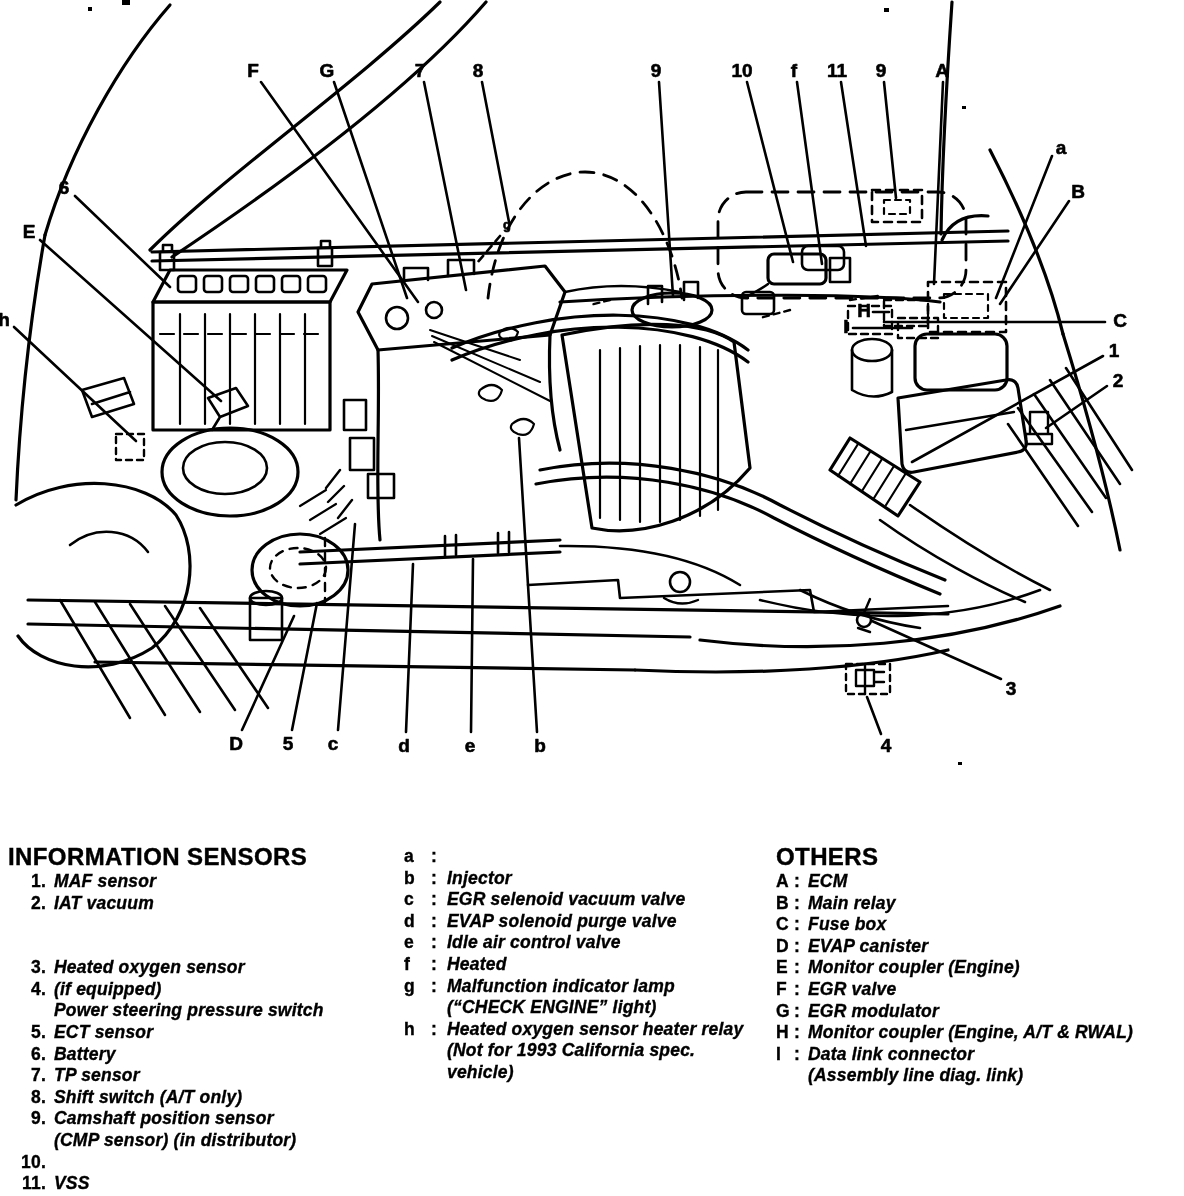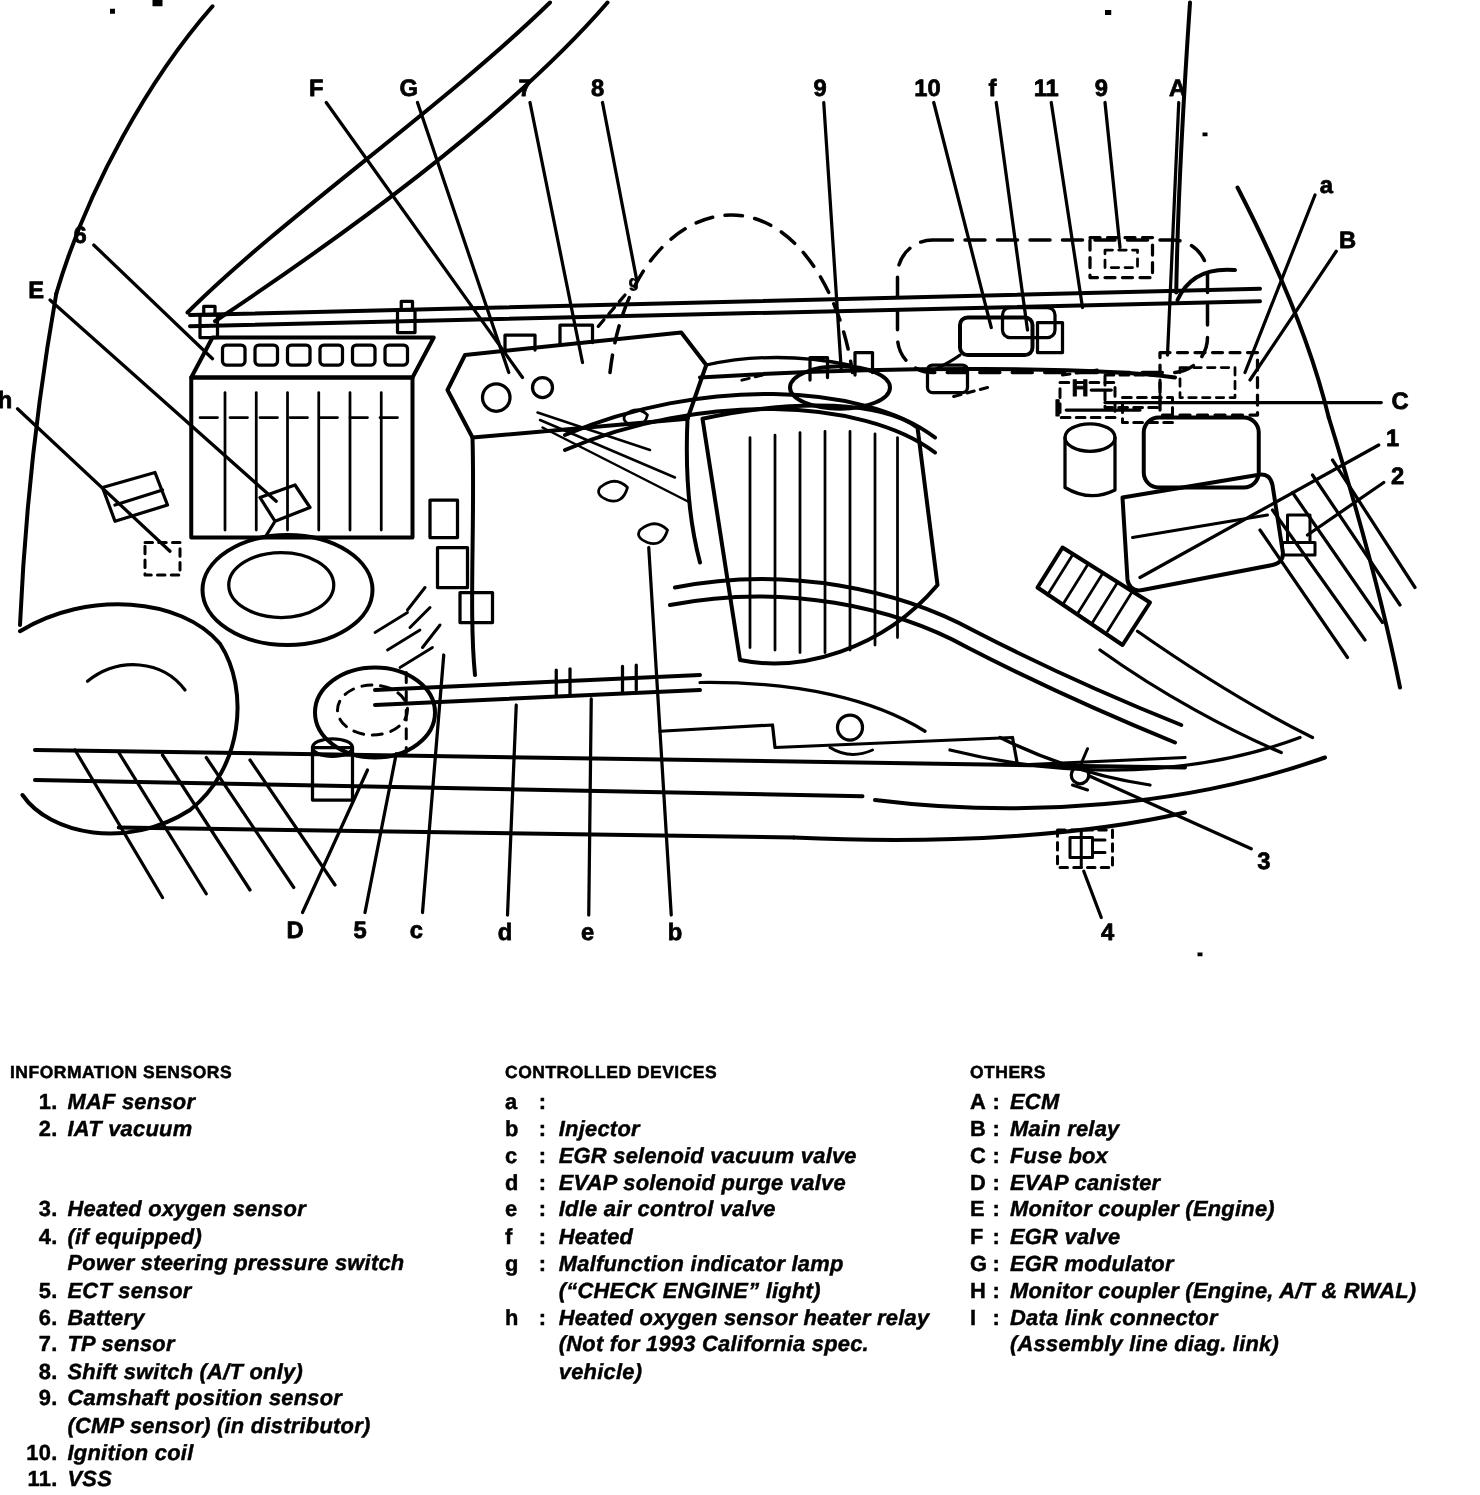--- a/index.html
+++ b/index.html
@@ -9,21 +9,21 @@
   }
   .page{position:absolute;inset:0;background:#fff;}
   svg{position:absolute;left:0;top:0;}
   svg *{vector-effect:none;}
   .legend{position:absolute;left:0;top:846px;width:1184px;height:350px;}
   .col{position:absolute;top:0;}
   .col-a{left:8px;width:392px;}
   .col-b{left:404px;width:372px;}
   .col-c{left:776px;width:406px;}
   .col-title{
-    font-size:14px;line-height:22px;letter-spacing:.4px;margin-bottom:3px;
+    font-size:24px;line-height:22px;letter-spacing:.4px;margin-bottom:3px;
     -webkit-text-stroke:.4px #000;
   }
   .row{display:flex;font-size:17.5px;line-height:21.6px;letter-spacing:.2px;-webkit-text-stroke:.35px #000;}
   .row .num{width:38px;flex:none;text-align:right;padding-right:8px;}
   .row .key{flex:none;}
   .col-b .row .key{width:27px;}
   .col-c .row .key{width:18px;}
   .row .colon{flex:none;}
   .col-b .row .colon{width:16px;}
   .col-c .row .colon{width:14px;}
@@ -297,34 +297,30 @@
           </div>
           <div class="row">
             <span class="num">9.</span>
             <span class="txt">
               <div>Camshaft position sensor</div>
               <div>(CMP sensor) (in distributor)</div>
             </span>
           </div>
           <div class="row">
             <span class="num">10.</span>
-            <span class="txt">
-              <div>Ignition coil</div>
-            </span>
           </div>
           <div class="row">
             <span class="num">11.</span>
             <span class="txt">
               <div>VSS</div>
             </span>
           </div>
         </div>
     </div>
     <div class="col col-b">
-      <div class="col-title">CONTROLLED DEVICES</div>
       <div class="col-items">
           <div class="row">
             <span class="key">a</span>
             <span class="colon">:</span>
           </div>
           <div class="row">
             <span class="key">b</span>
             <span class="colon">:</span>
             <span class="txt">
               <div>Injector</div>

